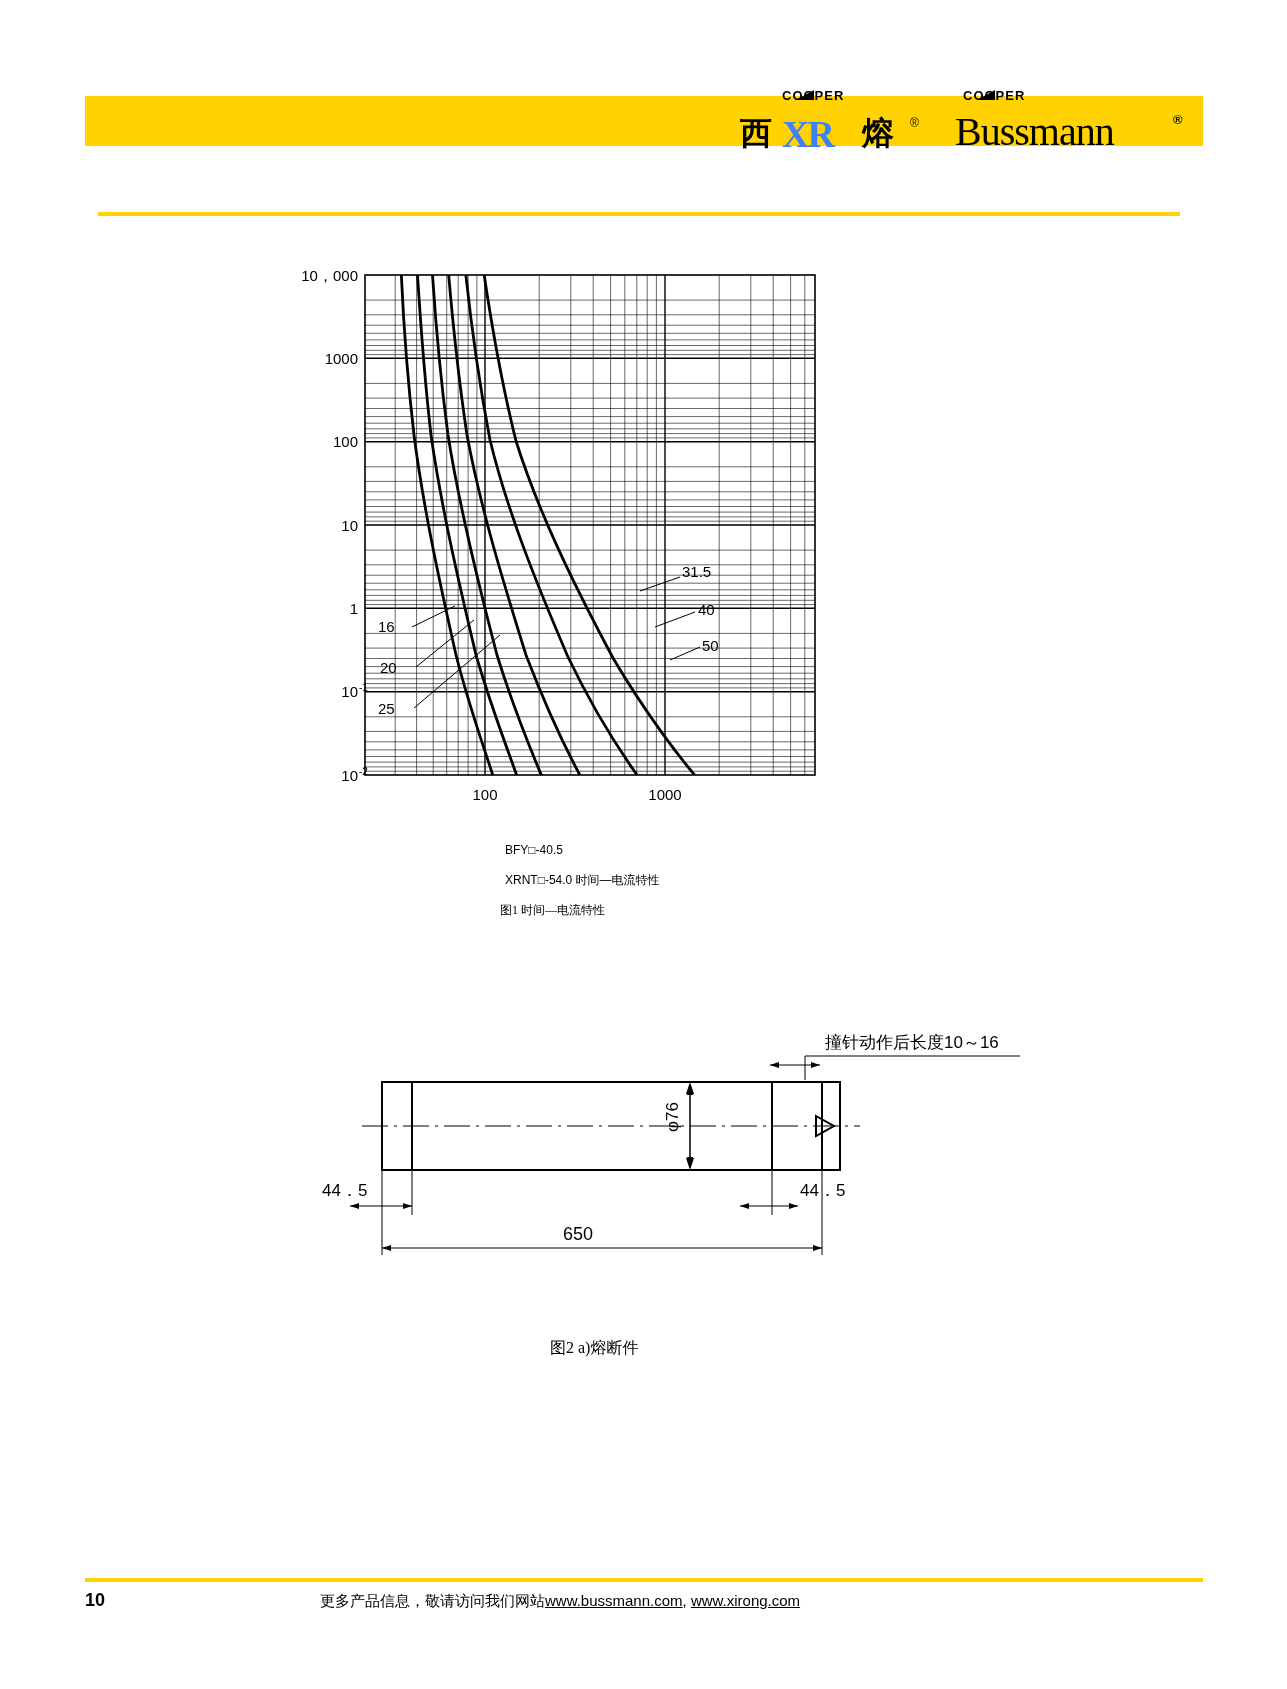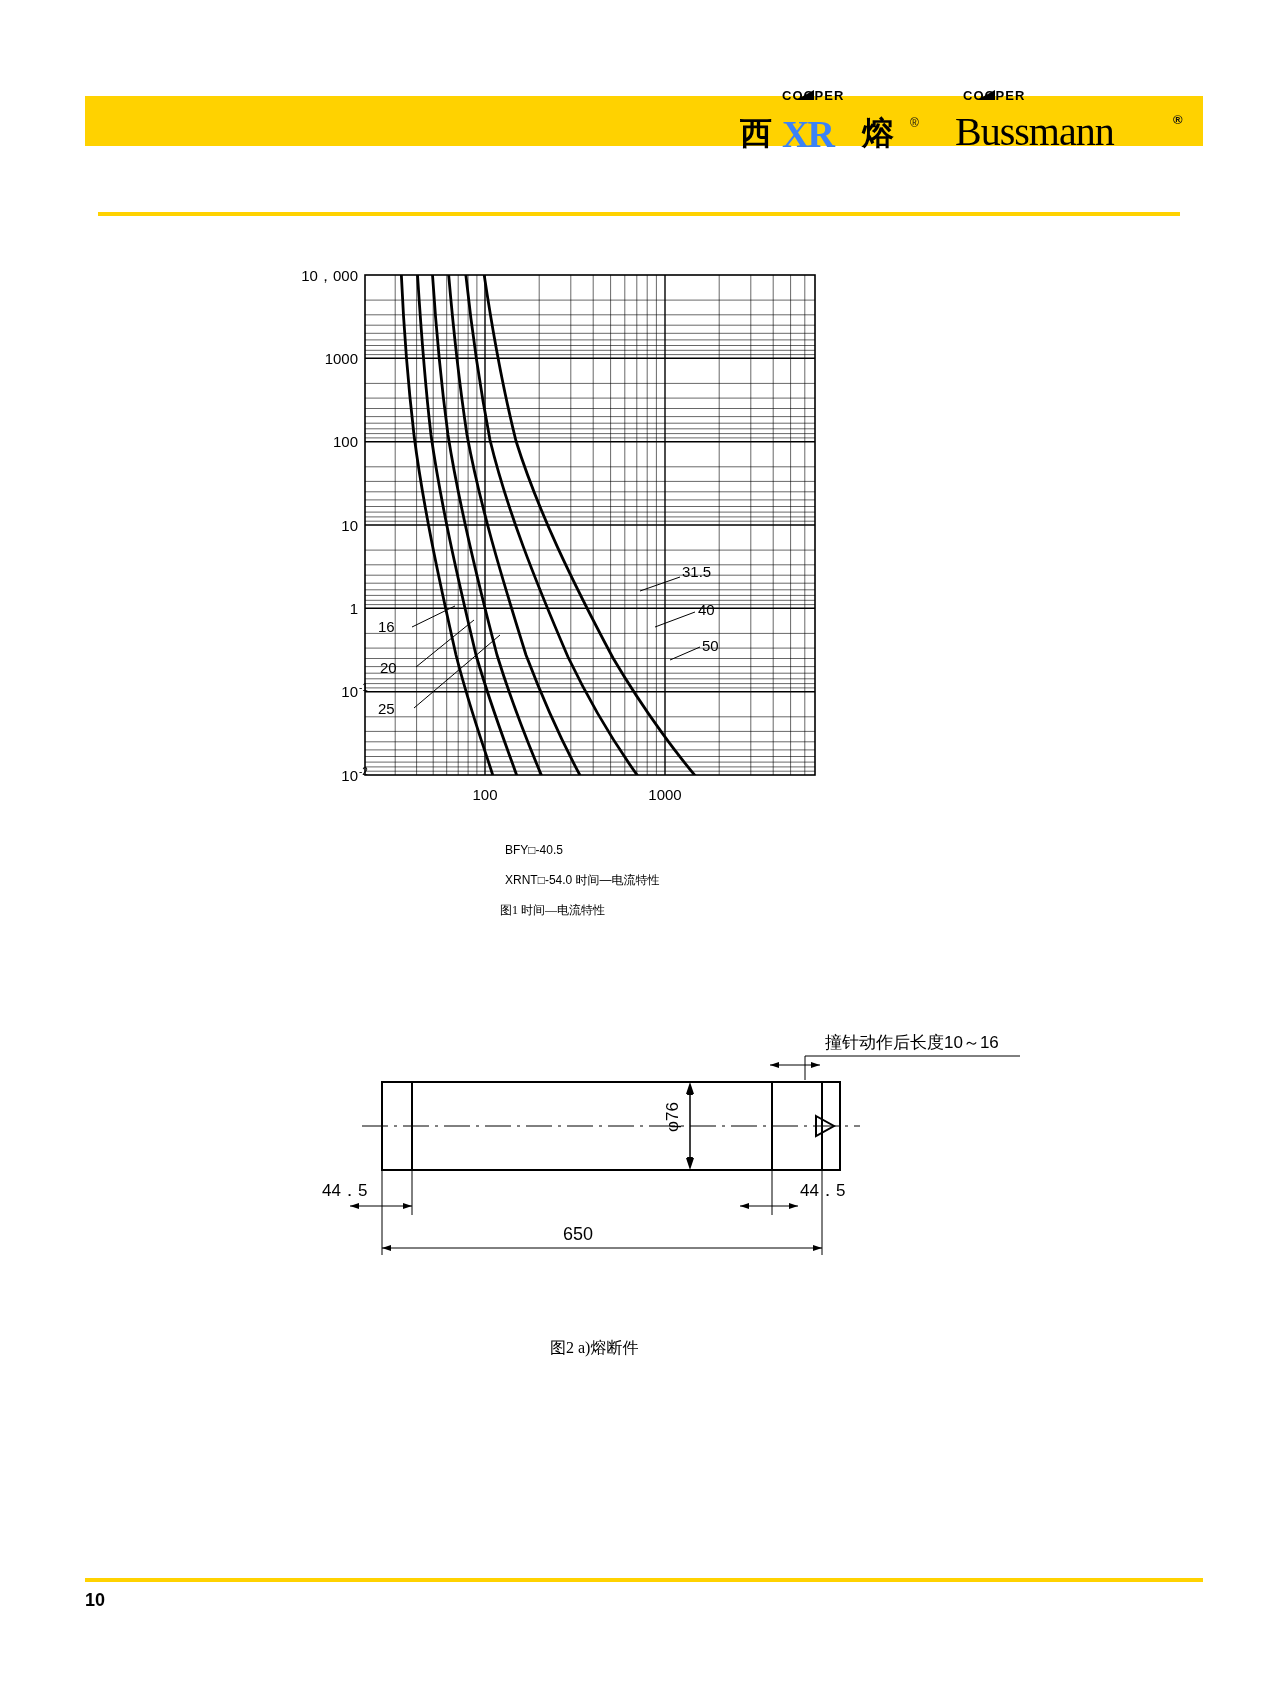--- a/index.html
+++ b/index.html
@@ -322,14 +322,17 @@
 
       <line x1="82" y1="228" x2="522" y2="228" stroke="#000" stroke-width="1" marker-start="url(#arrR)" marker-end="url(#arrL)"></line>
       <text x="278" y="220" font-size="18" fill="#000" text-anchor="middle">650</text>
     </svg>
   </div>
 
   <div class="fig2-caption">图2  a)熔断件</div>
 
   <div class="footer-rule"></div>
   <div class="footer-page">10</div>
+  <div class="footer-text">
+    <span>更多产品信息，敬请访问我们网站</span><a href="#">www.bussmann.com</a><span>, </span><a href="#">www.xirong.com</a>
+  </div>
 
 </div>
 
 </body></html>

